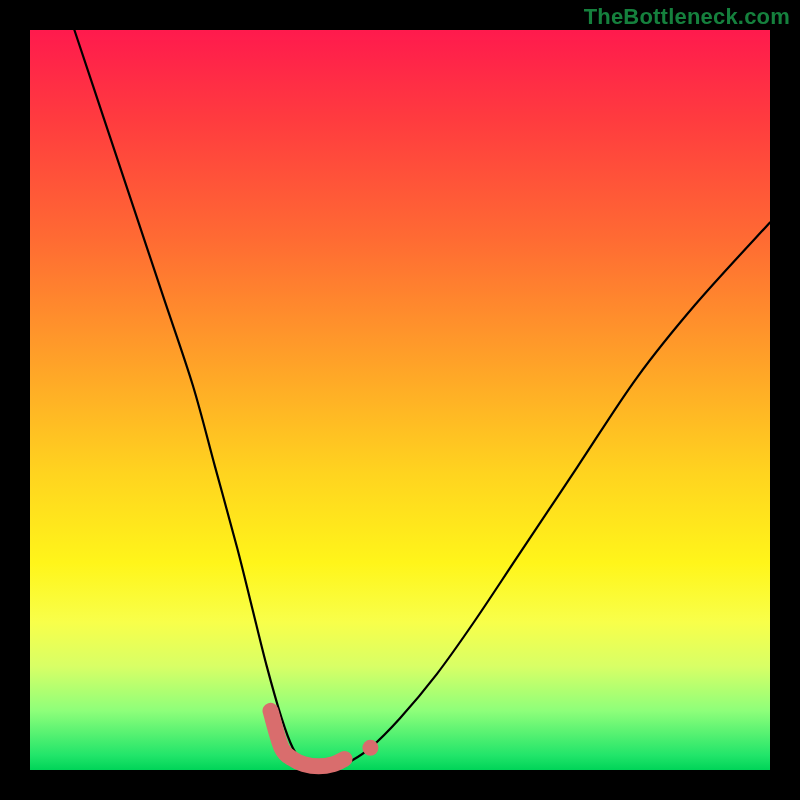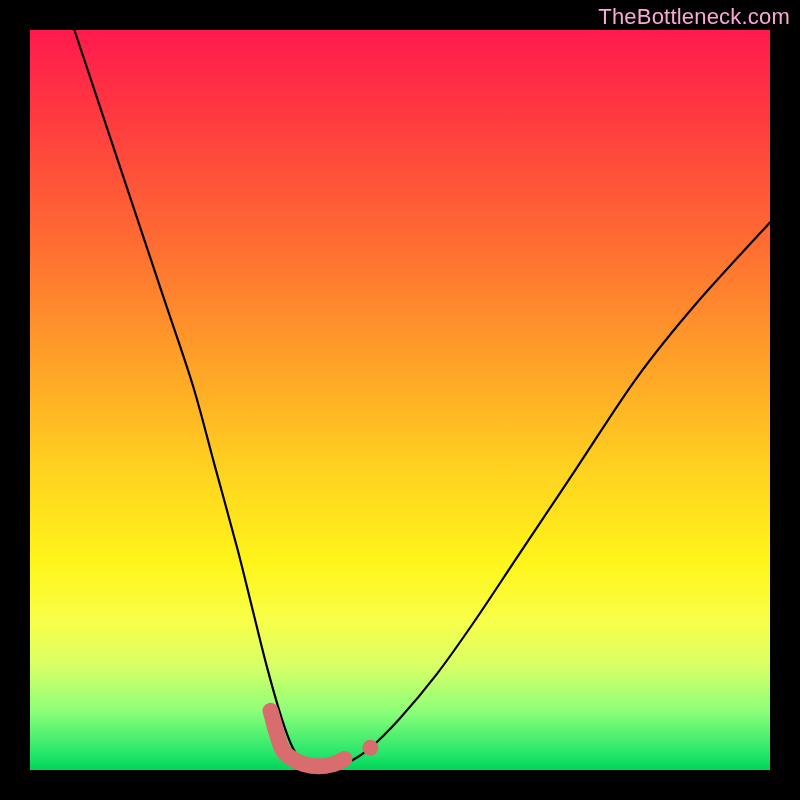--- a/index.html
+++ b/index.html
@@ -27,23 +27,23 @@
       #f8ff4a 80%,
       #d8ff66 86%,
       #8eff7a 92%,
       #22e56a 98%,
       #00d458 100%);
   }
   .watermark {
     position: absolute;
     top: 4px;
     right: 10px;
-    color: #f9a8d4;
+    color: #15803d;
     font-size: 22px;
-    font-weight: 400;
+    font-weight: 700;
     letter-spacing: 0.2px;
   }
   svg.plot {
     position: absolute;
     left: 0;
     top: 0;
     width: 740px;
     height: 740px;
     overflow: visible;
   }

